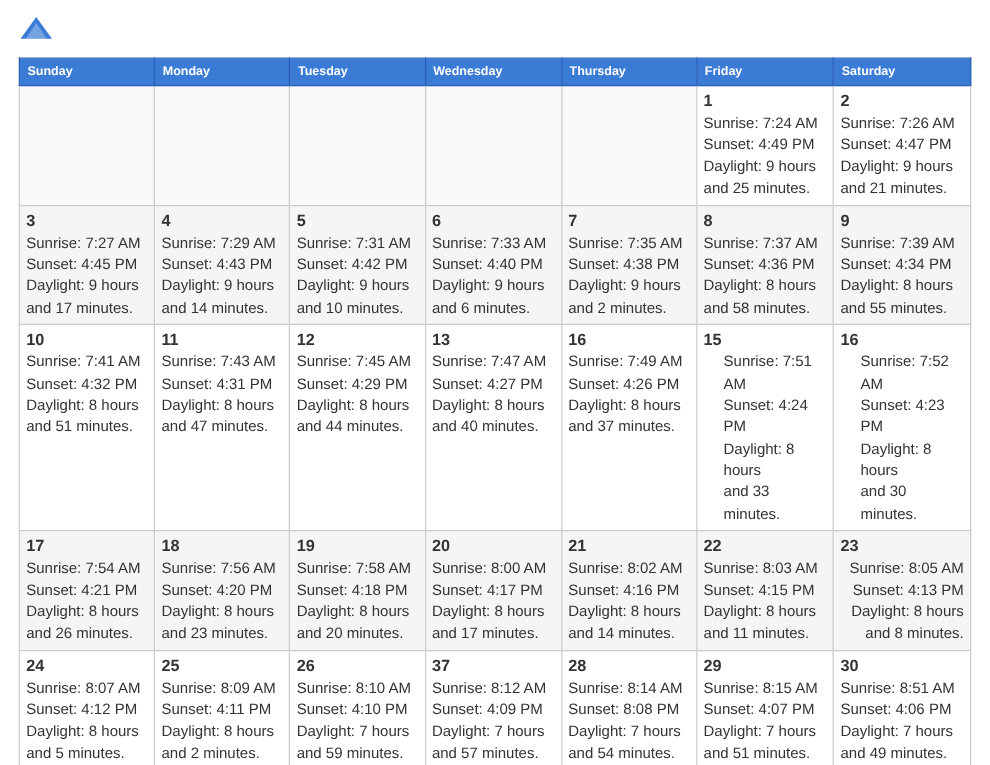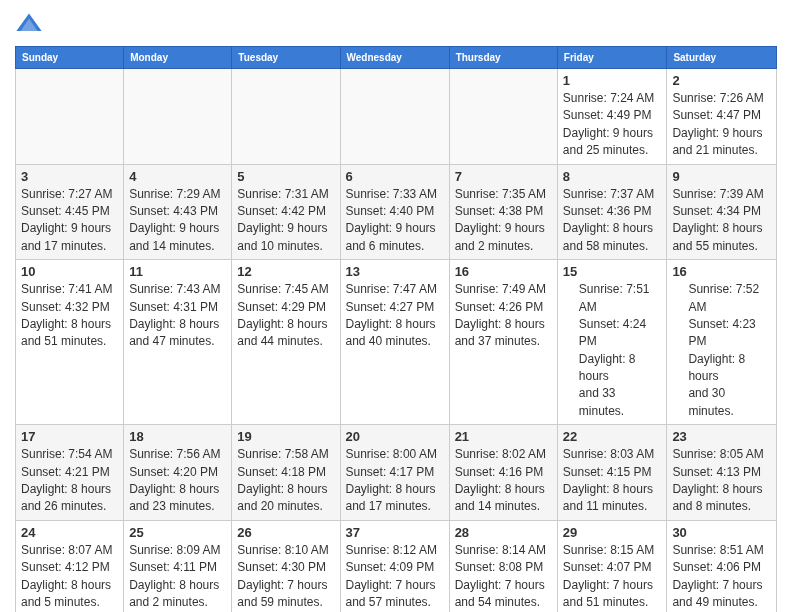--- a/index.html
+++ b/index.html
@@ -239,21 +239,21 @@
           </td>
           <td>
             <div class="day-num">22</div>
             <div class="day-info" style="white-space: pre-line;">Sunrise: 8:03 AM
 Sunset: 4:15 PM
 Daylight: 8 hours
 and 11 minutes.</div>
           </td>
           <td>
             <div class="day-num">23</div>
-            <div class="day-info" style="white-space: pre-line;">Sunrise: 8:05 AM
+            <div class="day-info" style="white-space: pre-line; text-align: right;">Sunrise: 8:05 AM
 Sunset: 4:13 PM
 Daylight: 8 hours
 and 8 minutes.</div>
           </td>
         </tr>
         <tr>
           <td>
             <div class="day-num">24</div>
             <div class="day-info" style="white-space: pre-line;">Sunrise: 8:07 AM
 Sunset: 4:12 PM
@@ -263,21 +263,21 @@
           <td>
             <div class="day-num">25</div>
             <div class="day-info" style="white-space: pre-line;">Sunrise: 8:09 AM
 Sunset: 4:11 PM
 Daylight: 8 hours
 and 2 minutes.</div>
           </td>
           <td>
             <div class="day-num">26</div>
             <div class="day-info" style="white-space: pre-line;">Sunrise: 8:10 AM
-Sunset: 4:30 PM
+Sunset: 4:10 PM
 Daylight: 7 hours
 and 59 minutes.</div>
           </td>
           <td>
             <div class="day-num">37</div>
             <div class="day-info" style="white-space: pre-line;">Sunrise: 8:12 AM
 Sunset: 4:09 PM
 Daylight: 7 hours
 and 57 minutes.</div>
           </td>

